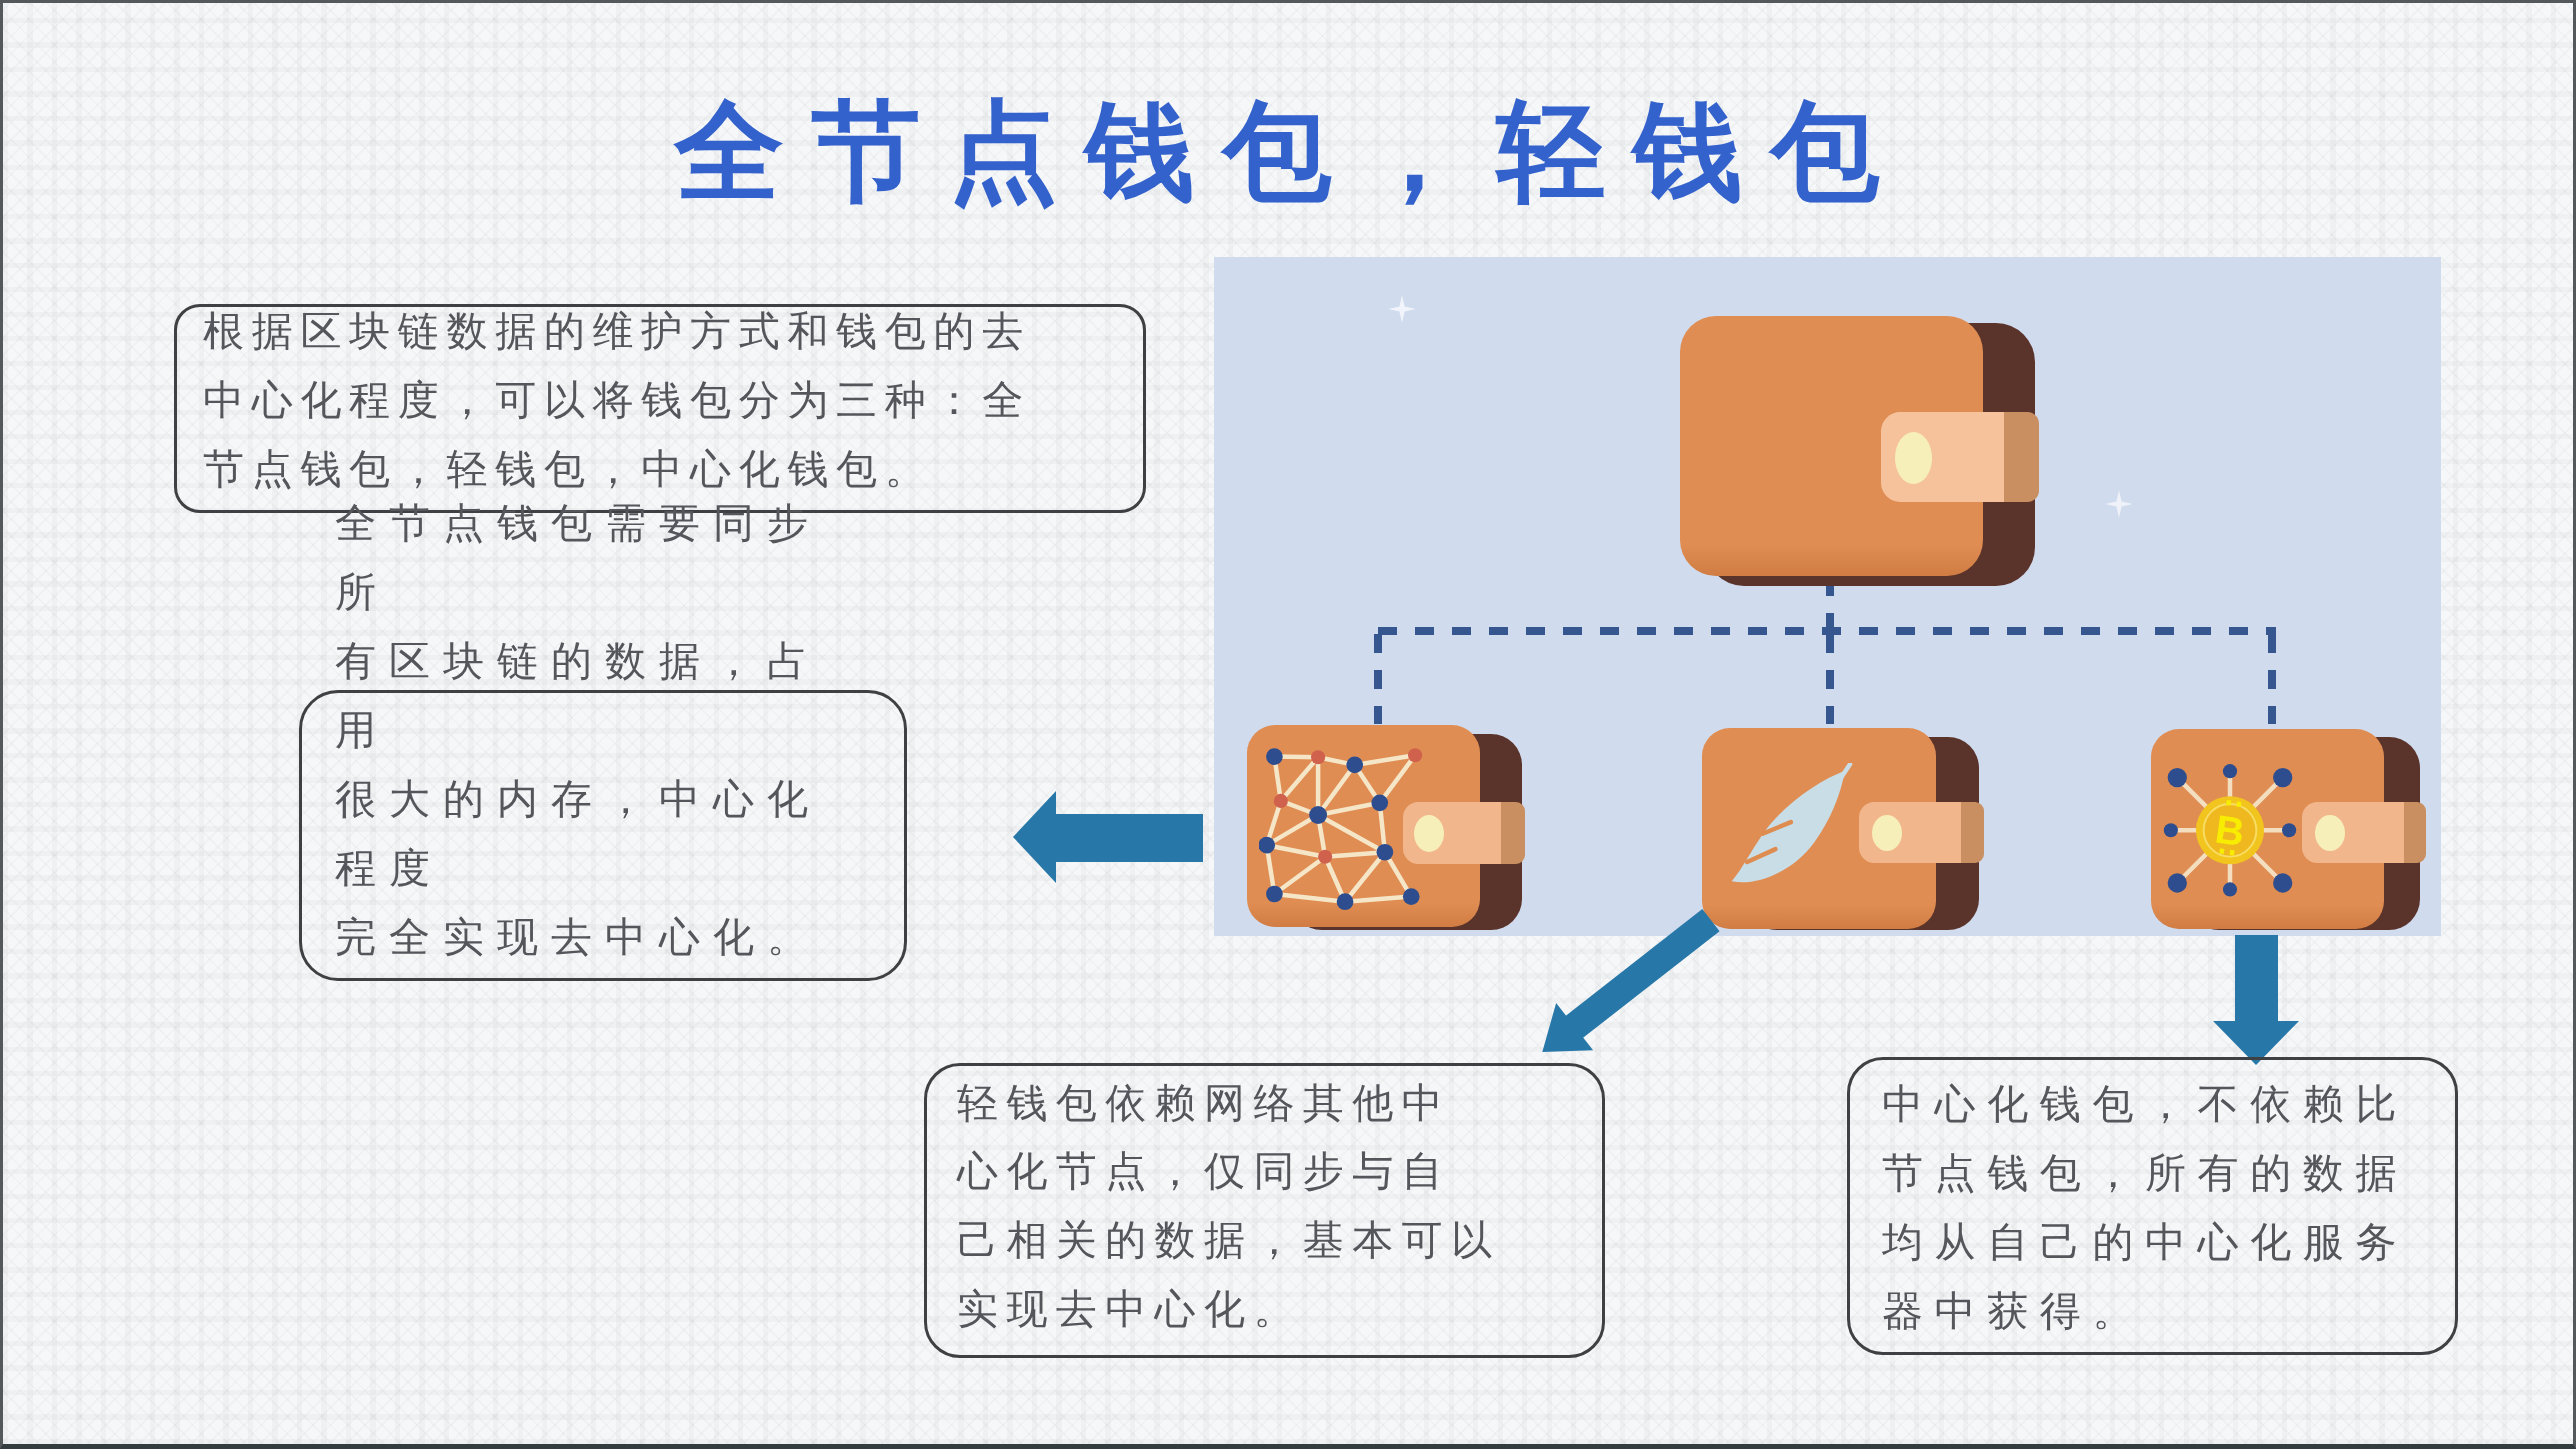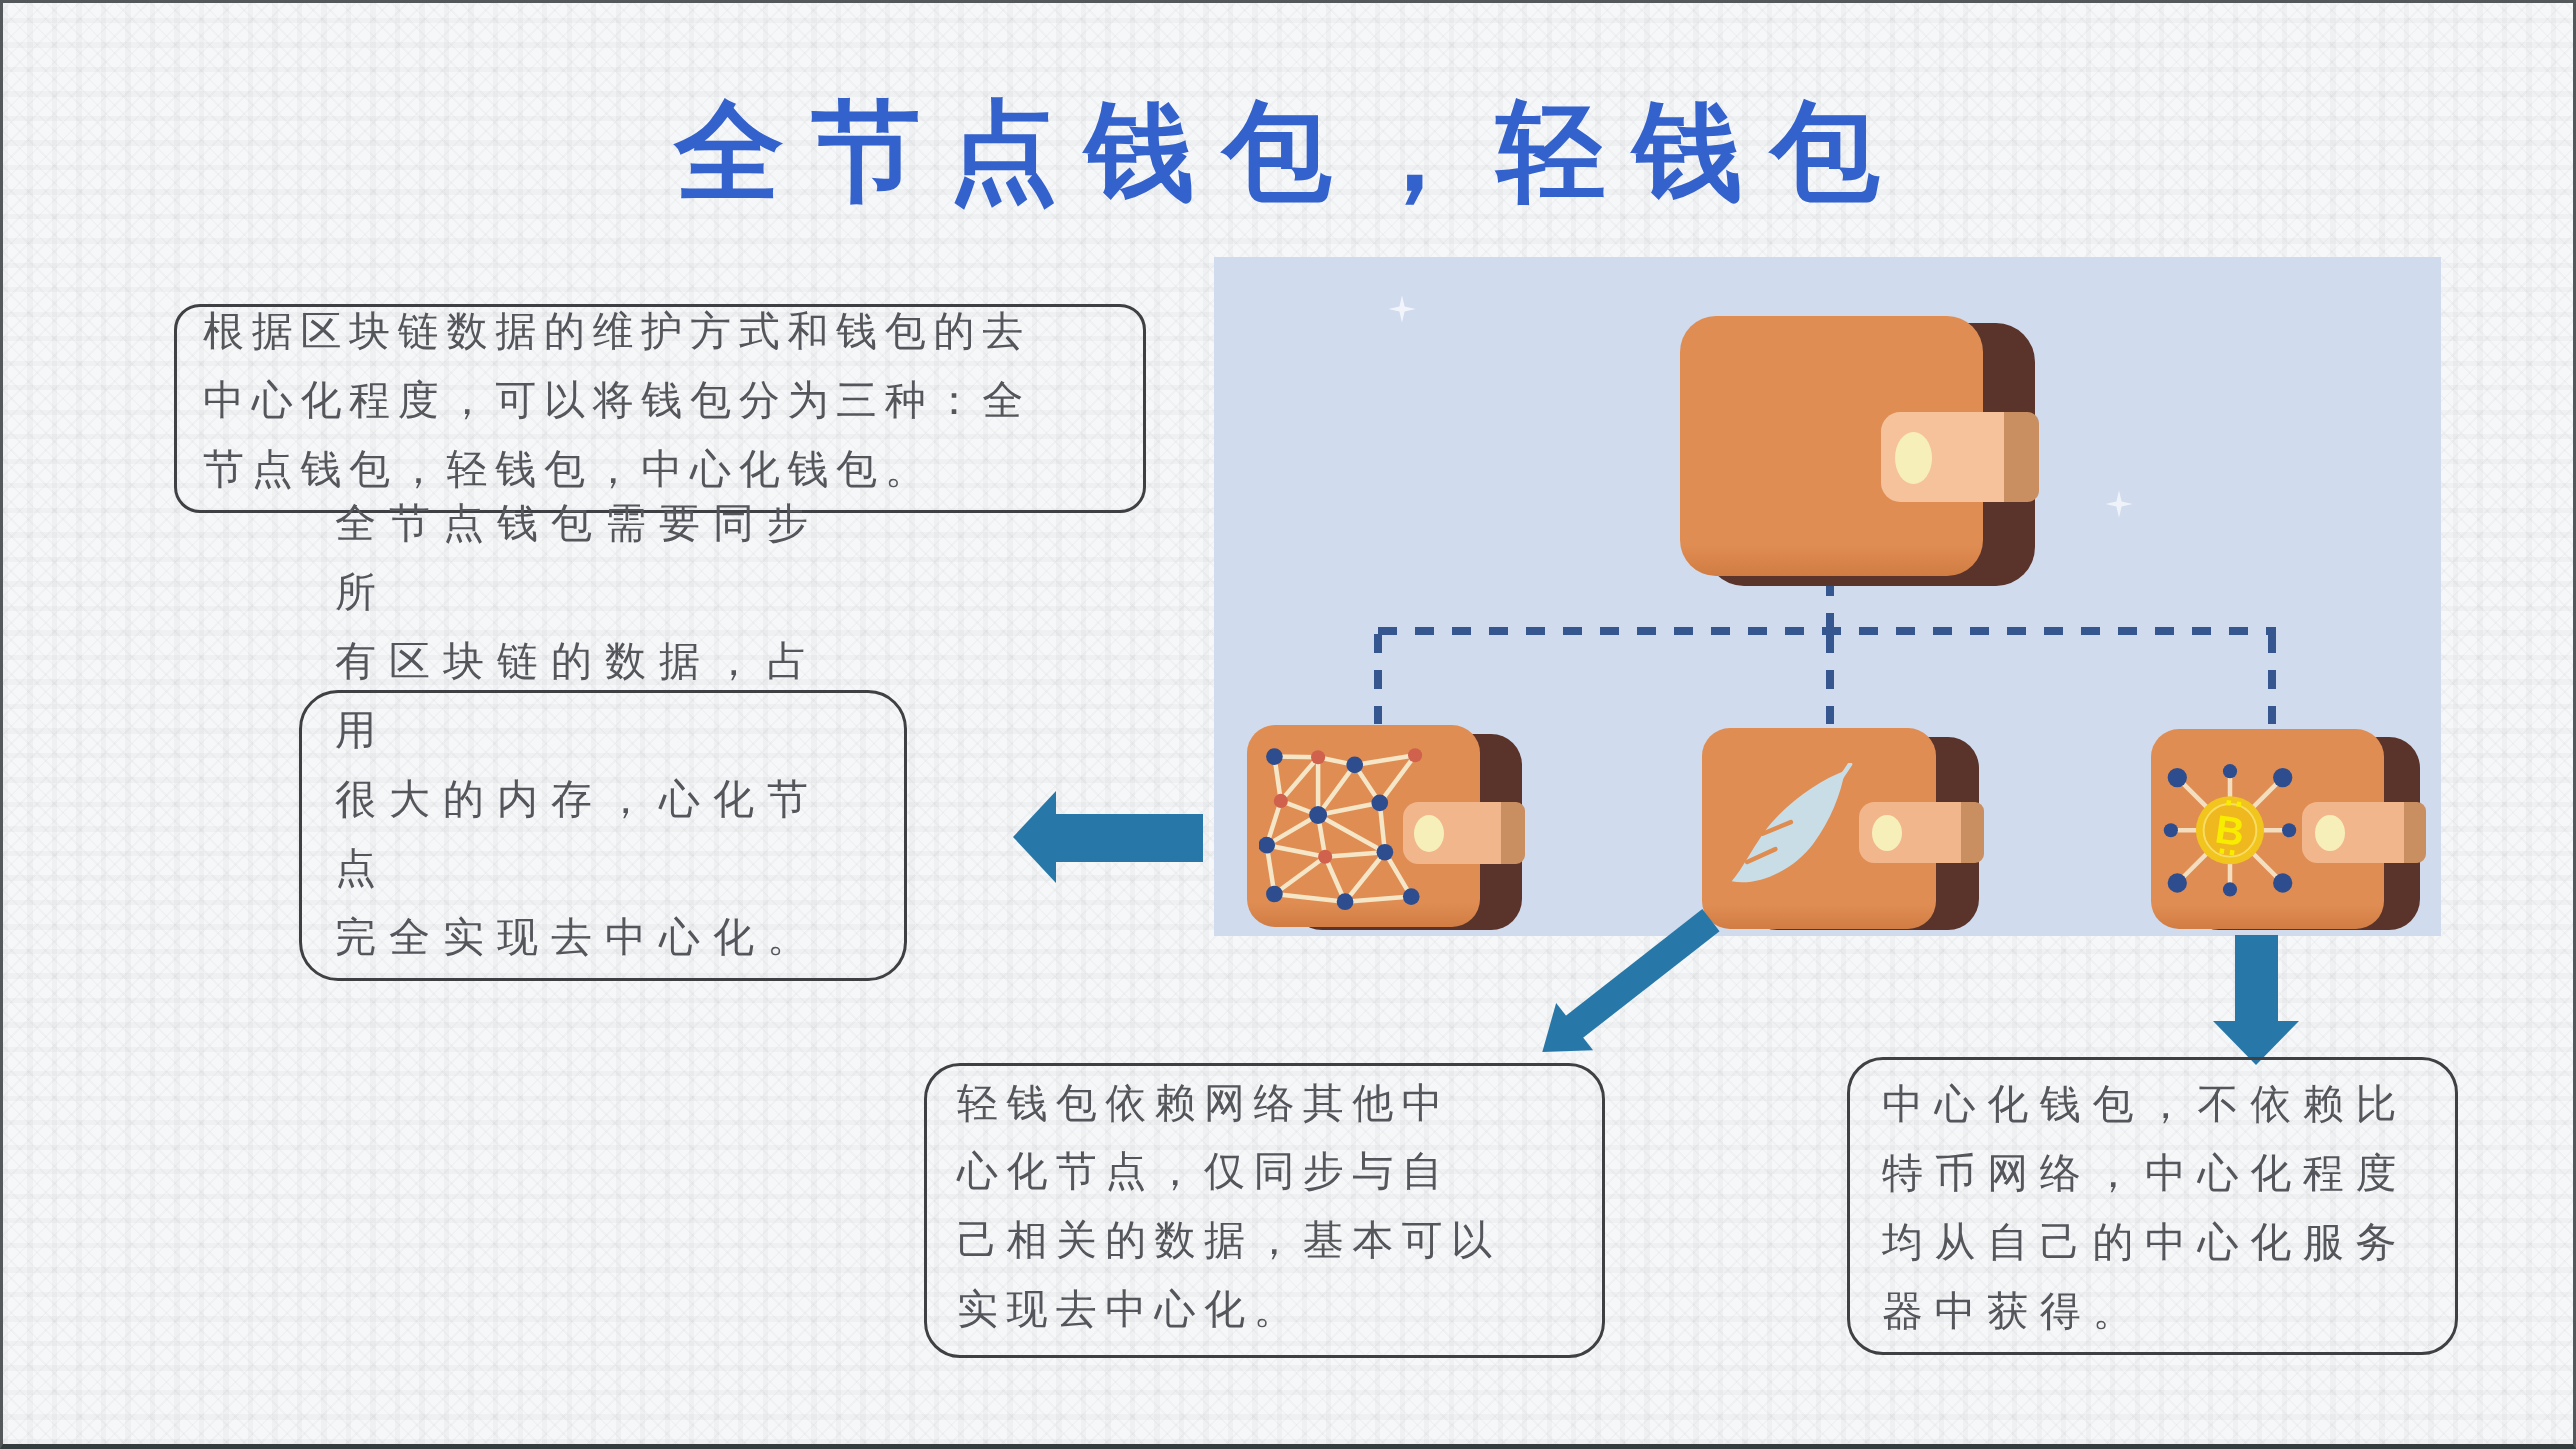--- a/index.html
+++ b/index.html
@@ -172,32 +172,32 @@
 
   <div class="abs textbox" style="left:171px;top:301px;width:972px;height:209px;border-radius:26px;padding:6.4px 26px;letter-spacing:7.7px;">
     <span>根据区块链数据的维护方式和钱包的去
 中心化程度，可以将钱包分为三种：全
 节点钱包，轻钱包，中心化钱包。</span>
   </div>
 
   <div class="abs textbox" style="left:296px;top:687px;width:608px;height:291px;border-radius:39px;padding:6.4px 33px;letter-spacing:13px;">
     <span>全节点钱包需要同步所
 有区块链的数据，占用
-很大的内存，心化节点
+很大的内存，中心化程度
 完全实现去中心化。</span>
   </div>
 
   <div class="abs textbox" style="left:921px;top:1060px;width:681px;height:295px;border-radius:36px;padding:11px 30px;letter-spacing:8.4px;">
     <span>轻钱包依赖网络其他中
 心化节点，仅同步与自
 己相关的数据，基本可以
 实现去中心化。</span>
   </div>
 
   <div class="abs textbox" style="left:1844px;top:1054px;width:611px;height:298px;border-radius:36px;padding:6.4px 32px;letter-spacing:11.6px;">
     <span>中心化钱包，不依赖比
-特币网络，中心化程度
+节点钱包，所有的数据
 均从自己的中心化服务
 器中获得。</span>
   </div>
 
 </div>
 
 
 </body></html>

